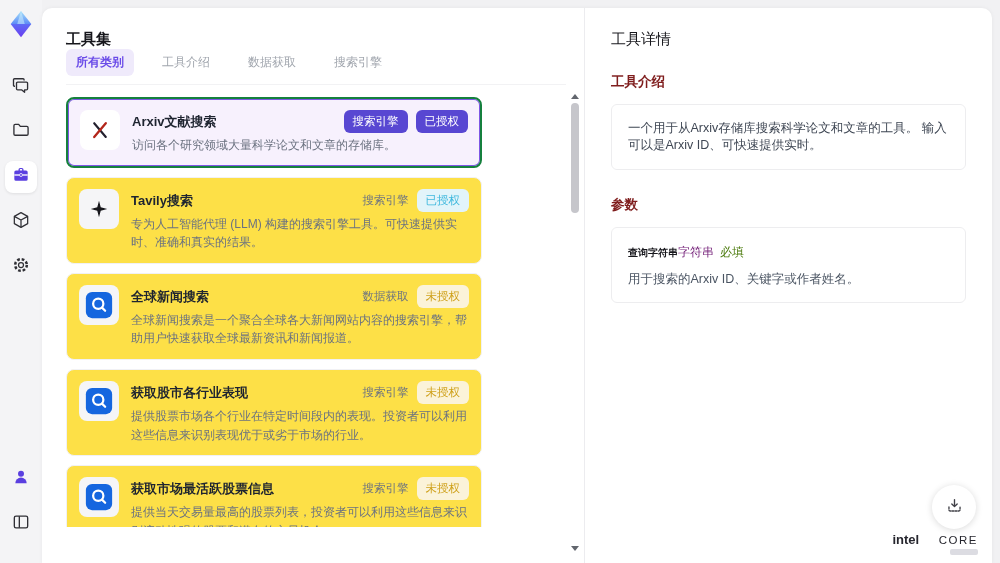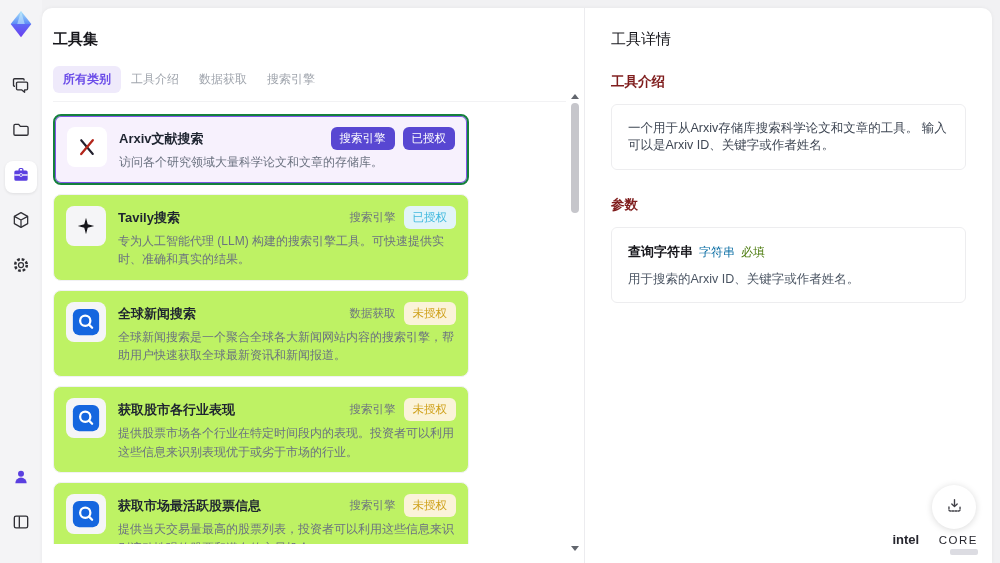--- a/index.html
+++ b/index.html
@@ -13,29 +13,29 @@
   .nav-item { width:32px; height:32px; border-radius:8px; display:flex; align-items:center;
     justify-content:center; margin-bottom:13px; cursor:pointer; }
   .nav-item.active { background:#fff; box-shadow:0 1px 3px rgba(0,0,0,.09); }
   .rail-spacer { flex:1; }
 
   
   .main { position:absolute; left:42px; top:8px; right:8px; bottom:0; background:#fff;
     border-radius:10px 10px 0 0; display:flex; overflow:hidden; box-shadow:0 0 4px rgba(0,0,0,.05); }
 
   
-  .left-panel { width:543px; border-right:1px solid #ECECEF; padding:22px 0 0 11px; position:relative; }
+  .left-panel { width:543px; border-right:1px solid #ECECEF; padding:22px 0 0 24px; position:relative; }
   .panel-title { font-size:15px; font-weight:bold; color:#17171C; }
-  .tabs { display:flex; gap:0; margin-top:17px; padding-bottom:8px; margin-right:18px;
+  .tabs { display:flex; gap:18px; padding-bottom:8px; margin-right:18px;
     border-bottom:1px solid #F2F2F4; }
   .tab { font-size:12px; color:#A1A6AE; padding:5px 10px; border-radius:6px; cursor:pointer; white-space:nowrap; }
   .tab.active { background:#EFEAFB; color:#6A4BE8; font-weight:bold; }
   .tool-list { margin-top:12px; width:416px; overflow:hidden; height:430px; }
   .tool-card { display:flex; gap:12px; padding:11px 12px; border:1px solid #F1F1F4; border-radius:8px;
-    margin-bottom:9px; background:#bef264; cursor:pointer; }
+    margin-bottom:9px; background:#fde047; cursor:pointer; }
   .tool-card.selected { background:#F7F1FD; border:2px solid #15803d; box-shadow:0 0 0 1px #7E57E5 inset; }
   .tool-icon { width:40px; height:40px; border-radius:8px; background:#F5F5F7; display:flex;
     align-items:center; justify-content:center; flex:none; overflow:hidden; }
   .tool-card.selected .tool-icon { background:#fff; }
   .tool-body { flex:1; min-width:0; }
   .tool-head { display:flex; align-items:flex-start; }
   .tool-title { font-size:13px; font-weight:bold; color:#1E2430; flex:1; padding-top:3px; }
   .badges { display:flex; gap:8px; margin-left:8px; align-items:flex-start; }
   .badge { font-size:11.5px; padding:4px 9px; border-radius:6px; white-space:nowrap; }
   .badge.solid  { background:#5847D2; color:#fff; }
@@ -52,22 +52,22 @@
   .sb-thumb { width:8px; background:#C6C6CB; border-radius:4px; height:110px; margin:4px auto 0; cursor:grab; }
 
   
   .right-panel { flex:1; padding:22px 26px; position:relative; }
   .detail-title { font-size:15px; font-weight:normal; color:#17171C; }
   .section-heading { font-size:13.5px; font-weight:bold; color:#7f1d1d; }
   .mt24 { margin-top:24px; } .mt26 { margin-top:26px; }
   .intro-box { border:1px solid #EDEDEF; border-radius:6px; padding:15px 16px; margin-top:13px;
     font-size:12.5px; color:#3F4754; }
   .param-box { border:1px solid #EDEDEF; border-radius:6px; padding:14px 16px; margin-top:13px; }
-  .param-name { font-size:13px; font-weight:bold; color:#17171C; }
-  .param-type { font-size:12px; color:#0369a1; margin-left:6px; }
+  .param-name { font-size:10px; font-weight:bold; color:#17171C; }
+  .param-type { font-size:12px; color:#701a75; }
   .param-required { font-size:12px; color:#4d7c0f; margin-left:6px; }
   .param-desc { font-size:12.5px; color:#4B5563; margin-top:10px; }
 
   .download-btn { position:absolute; right:16px; bottom:34px; width:44px; height:44px; border-radius:50%;
     background:#fff; box-shadow:0 1px 7px rgba(0,0,0,.15); display:flex; align-items:center;
     justify-content:center; cursor:pointer; }
   .brand { position:absolute; right:14px; bottom:8px; text-align:right; color:#26262E; font-size:13px; font-weight:bold; }
   .brand .core { letter-spacing:1.5px; font-size:11.5px; font-weight:normal; text-transform:uppercase;margin-left:16px; }
   .brand .ultra-bar { height:6px; width:28px; background:#DCDCE2; margin-left:auto; margin-top:2px; border-radius:2px; }
 </style>
@@ -265,21 +265,21 @@
       <div class="sb-arrow up"></div>
       <div class="sb-thumb"></div>
       <div class="sb-arrow down"></div>
     </div>
   </div>
 
   <div class="right-panel">
     <div class="detail-title">工具详情</div>
 
     <div class="section-heading mt24">工具介绍</div>
-    <div class="intro-box">一个用于从Arxiv存储库搜索科学论文和文章的工具。 输入可以是Arxiv ID、关键字或作者姓名。</div>
+    <div class="intro-box">一个用于从Arxiv存储库搜索科学论文和文章的工具。 输入可以是Arxiv ID、可快速提供实时。</div>
 
     <div class="section-heading mt26">参数</div>
     <div id="params-list">
         <div class="param-box">
     <div>
       <span class="param-name">查询字符串</span><span class="param-type">字符串</span><span class="param-required">必填</span>
     </div>
     <div class="param-desc">用于搜索的Arxiv ID、关键字或作者姓名。</div>
   </div>
       </div>

